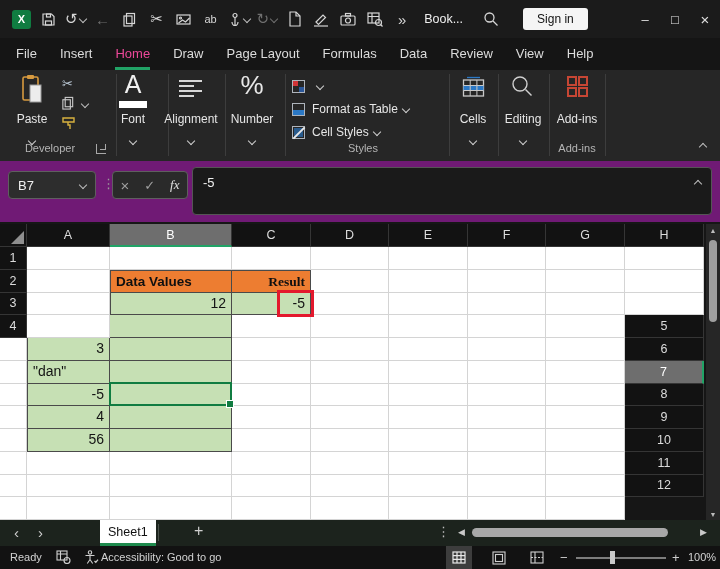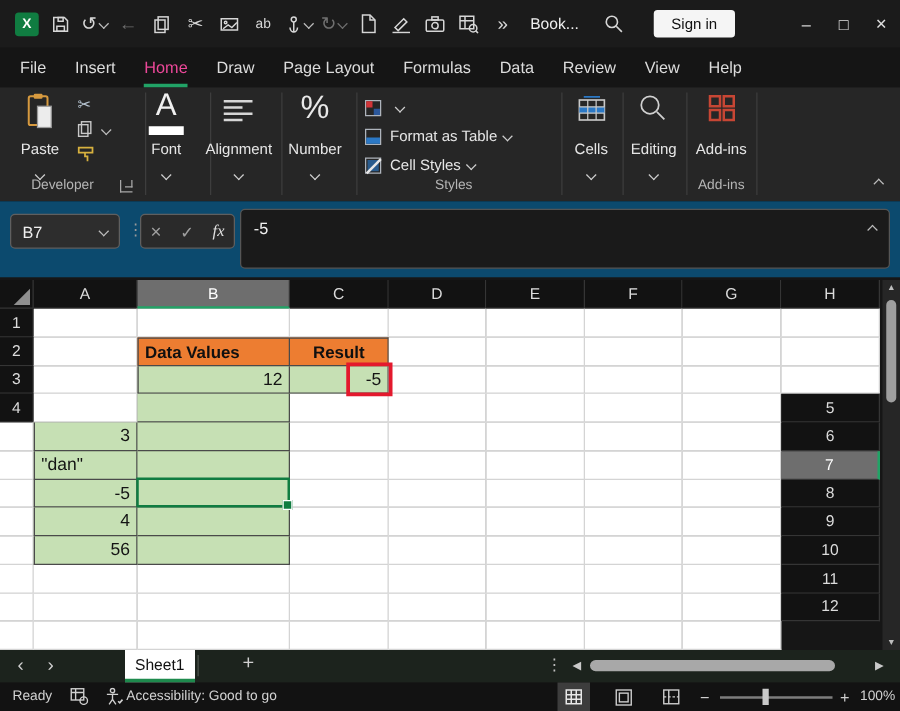--- a/index.html
+++ b/index.html
@@ -57,21 +57,21 @@
   .styles-row .chev{margin-left:5px;color:#cfcfcf;}
   .sicon{width:13px;height:13px;border:1px solid #aeb4bc;box-sizing:border-box;position:relative;margin-right:7px;flex:none;background:#262626;}
   .sicon.s0::before{content:"";position:absolute;left:0;top:0;width:5px;height:5px;background:#d13438;}
   .sicon.s0::after{content:"";position:absolute;right:0;bottom:0;width:5px;height:5px;background:#2b579a;}
   .sicon.s1::before{content:"";position:absolute;left:0;right:0;bottom:0;height:5px;background:#2b78c5;}
   .sicon.s2::before{content:"";position:absolute;left:1px;top:1px;right:1px;bottom:1px;background:#2b78c5;opacity:.65;}
   .sicon.s2::after{content:"";position:absolute;left:-2px;top:5px;width:16px;height:2px;background:#e8e8e8;transform:rotate(-45deg);}
   .collapse-ribbon{position:absolute;left:700px;top:74px;color:#bdbdbd;}
 
   
-  .formularow{position:absolute;left:0;top:161px;width:720px;height:61px;background:#0c4a6e;}
+  .formularow{position:absolute;left:0;top:161px;width:720px;height:61px;background:#701a75;}
   .namebox{position:absolute;left:8px;top:10px;width:88px;height:28px;background:#2d2d2d;border:1px solid #5f5f5f;
            border-radius:4px;box-sizing:border-box;display:flex;align-items:center;padding:0 9px;font-size:13px;color:#f0f0f0;}
   .namebox .chev{margin-left:auto;color:#bdbdbd;}
   .fdots{position:absolute;left:102px;top:15px;color:#9a9a9a;font-size:13px;}
   .fxbox{position:absolute;left:112px;top:10px;width:76px;height:28px;background:#2a2a2a;border:1px solid #5f5f5f;
          border-radius:4px;box-sizing:border-box;display:flex;align-items:center;justify-content:space-around;}
   .fxbox .fx-cancel{color:#9f9f9f;font-size:15px;}
   .fxbox .fx-enter{color:#9f9f9f;font-size:13px;}
   .fxbox .fx-fn{color:#e0e0e0;font-size:13px;font-style:italic;font-family:"Liberation Serif",serif;}
   .formula-input{position:absolute;left:192px;top:6px;width:520px;height:48px;background:#1a1a1a;
@@ -368,21 +368,21 @@
         <div class="cell"></div>
         <div class="cell"></div>
         <div class="cell"></div>
         <div class="cell"></div>
         <div class="cell"></div>
         <div class="cell"></div>
         <div class="cell"></div>
         <div class="hdr">2</div>
         <div class="cell"></div>
         <div class="cell thead tleft ttop" style="text-align: left;">Data Values</div>
-        <div class="cell thead ttop" style="text-align: center;">Result</div>
+        <div class="cell thead ttop" style="text-align: right; font-family: Liberation Serif, serif;">Result</div>
         <div class="cell"></div>
         <div class="cell"></div>
         <div class="cell"></div>
         <div class="cell"></div>
         <div class="cell"></div>
         <div class="hdr">3</div>
         <div class="cell"></div>
         <div class="cell tdata tleft" style="text-align: right;">12</div>
         <div class="cell tdata" style="text-align: right;">-5</div>
         <div class="cell"></div>

